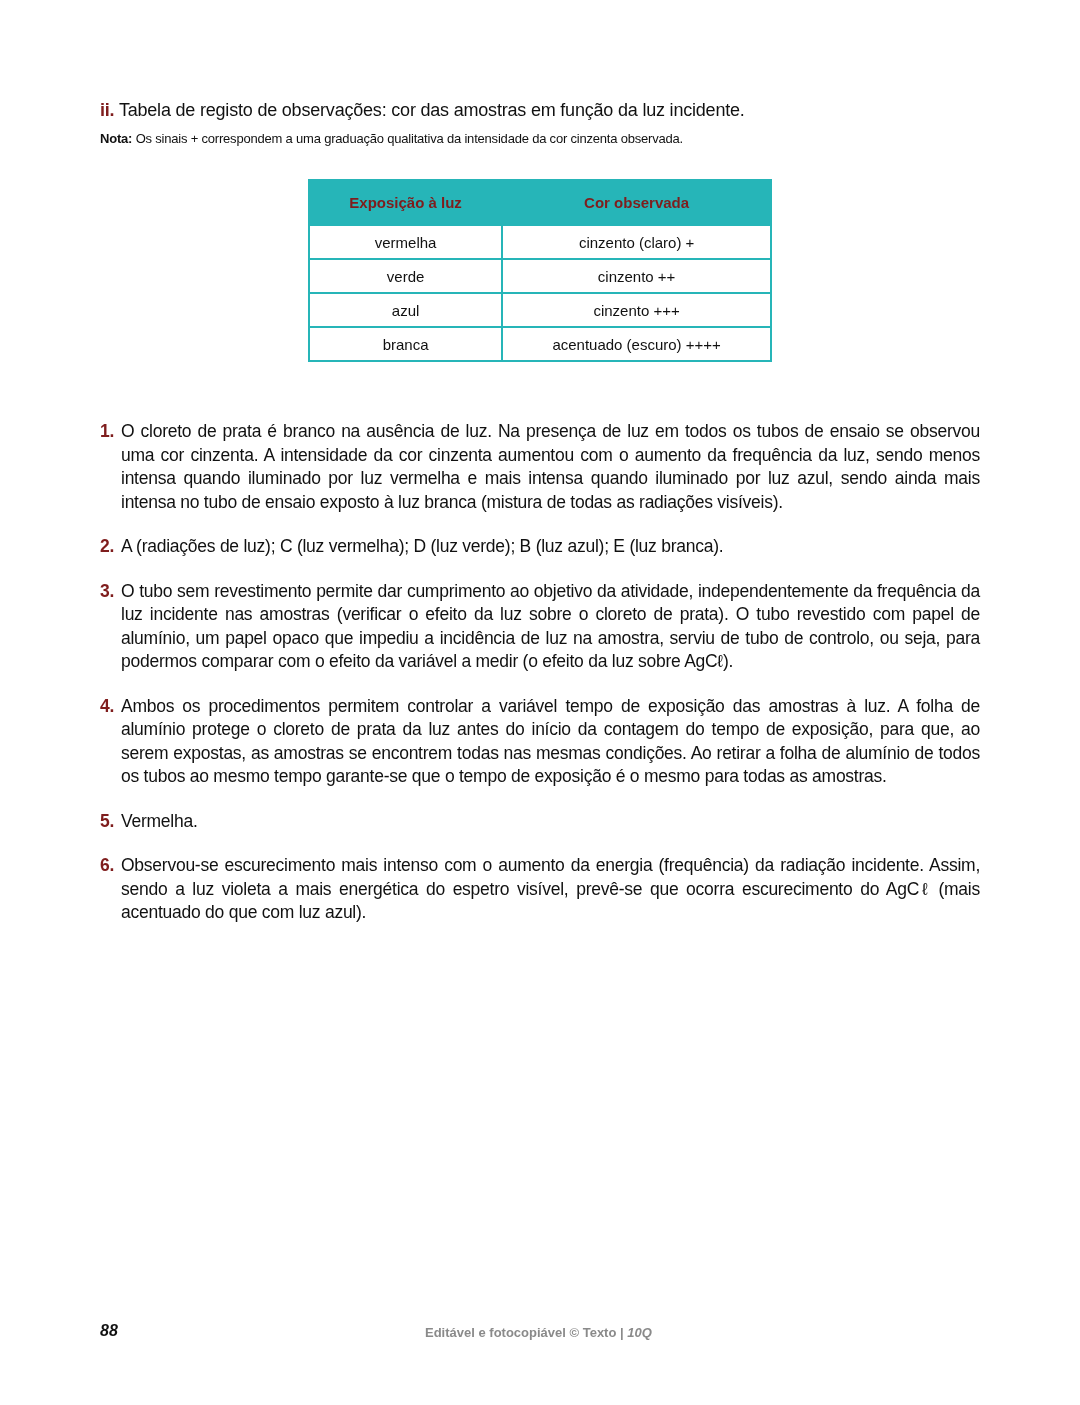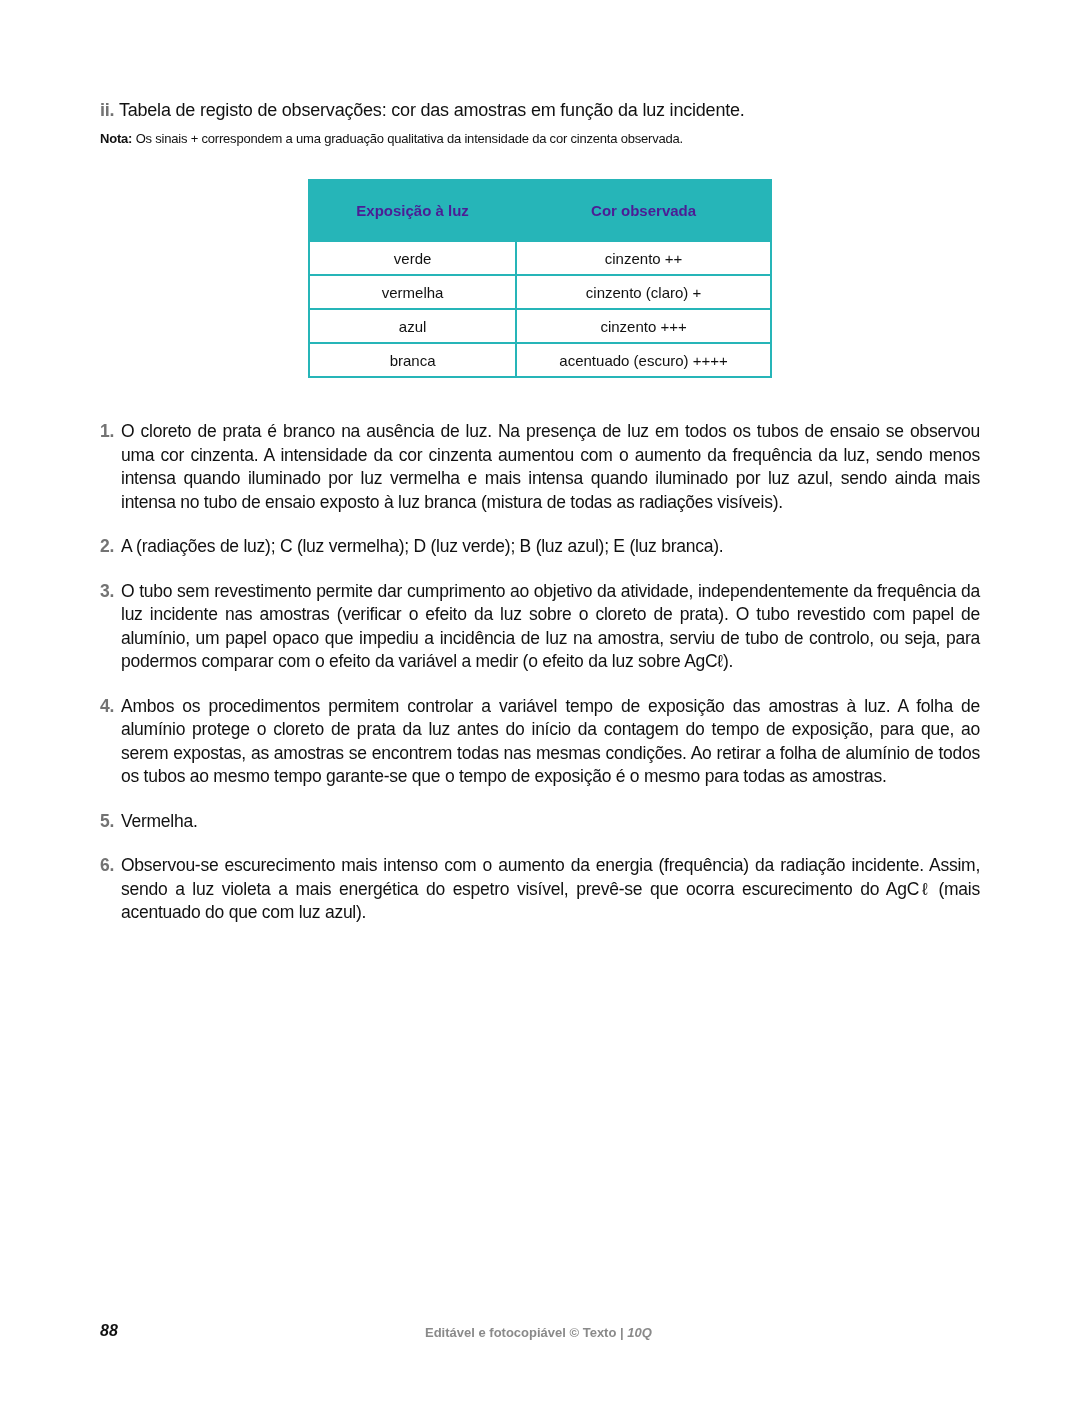--- a/index.html
+++ b/index.html
@@ -1,38 +1,38 @@
 <!DOCTYPE html>
 <html><head>
 <meta charset="utf-8">
 <style>
   html, body { margin: 0; padding: 0; }
   body {
     width: 1080px; height: 1405px; background: #ffffff;
     font-family: "Liberation Sans", "DejaVu Sans", sans-serif;
     color: #111; position: relative; overflow: hidden;
   }
-  .accent { color: #737373; font-weight: bold; }
+  .accent { color: #7f1d1d; font-weight: bold; }
   .heading {
     position: absolute; left: 100px; top: 100px;
     font-size: 18px; letter-spacing: -0.2px;
   }
   .note {
     position: absolute; left: 100px; top: 131px;
     font-size: 13px; letter-spacing: -0.2px;
   }
   .note b { font-weight: bold; }
   table.obs {
     position: absolute; left: 308px; top: 179px;
     width: 464px; border-collapse: collapse;
     font-size: 15px;
   }
   table.obs th {
-    background: #26b5b8; color: #4c1d95; font-weight: bold;
-    height: 35px; padding: 12px; text-align: center;
+    background: #26b5b8; color: #7f1d1d; font-weight: bold;
+    height: 35px; padding: 4px; text-align: center;
     border: 2px solid #26b5b8;
   }
   table.obs th + th { border-left: 2px solid #26b5b8; }
   table.obs td {
     height: 32px; padding: 0; text-align: center;
     border: 2px solid #26b5b8; color: #111;
   }
   .answers {
     position: absolute; left: 100px; top: 420px; width: 880px;
     font-size: 17.5px; line-height: 23.5px; letter-spacing: -0.25px;
@@ -64,26 +64,26 @@
 
 <table class="obs">
   <thead>
     <tr>
       <th>Exposição à luz</th>
       <th>Cor observada</th>
     </tr>
   </thead>
   <tbody>
     <tr>
+      <td>vermelha</td>
+      <td>cinzento (claro) +</td>
+    </tr>
+    <tr>
       <td>verde</td>
       <td>cinzento ++</td>
-    </tr>
-    <tr>
-      <td>vermelha</td>
-      <td>cinzento (claro) +</td>
     </tr>
     <tr>
       <td>azul</td>
       <td>cinzento +++</td>
     </tr>
     <tr>
       <td>branca</td>
       <td>acentuado (escuro) ++++</td>
     </tr>
   </tbody>

